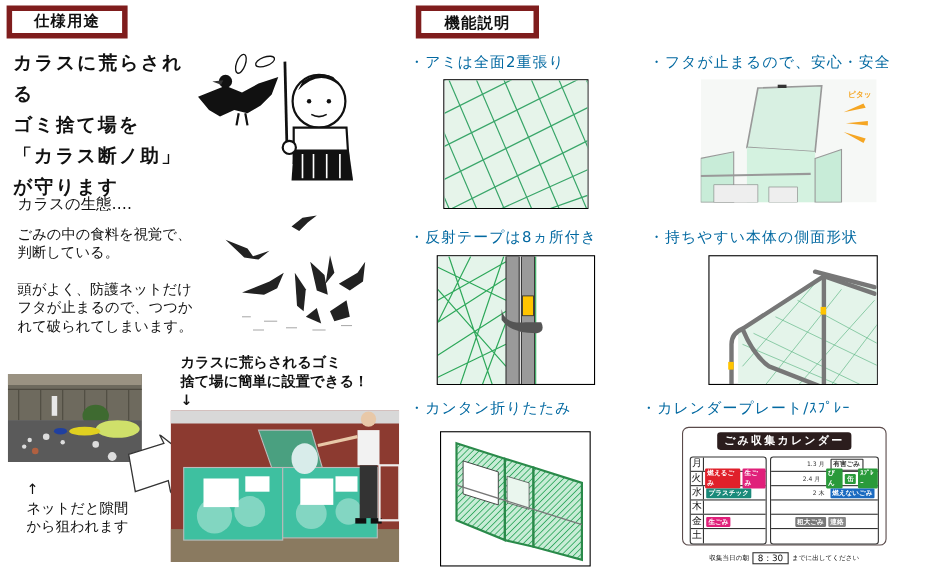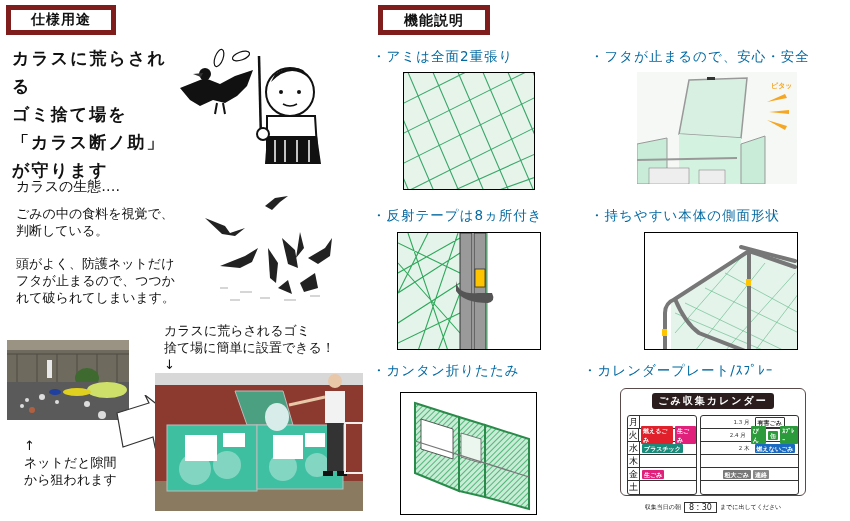--- a/index.html
+++ b/index.html
@@ -122,21 +122,21 @@
   <div>ネットだと隙間</div>
   <div>から狙われます</div>
 </div>
 
 <div class="abs" style="left:115px;top:395px;width:60px;height:55px;">
   <svg width="60" height="55" viewBox="0 0 60 55">
     <path d="M2 18 L34 8 L30 0 L58 22 L40 52 L38 42 L8 52 Z" fill="#fff" stroke="#333" stroke-width="1.2"></path>
   </svg>
 </div>
 
-<div class="abs txt" style="left:164px;top:322px;">
+<div class="abs txt" style="left:164px;top:322px;font-weight:bold;">
   <div>カラスに荒らされるゴミ</div>
   <div>捨て場に簡単に設置できる！</div>
   <div>↓</div>
 </div>
 
 <div class="abs" style="left:155px;top:373px;width:208px;height:138px;overflow:hidden;">
   <svg width="208" height="138" viewBox="0 0 208 138">
     <rect width="208" height="138" fill="#8c3a30"></rect>
     <rect width="208" height="12" fill="#d8d8d8"></rect>
     <rect y="108" width="208" height="30" fill="#8a7a60"></rect>

